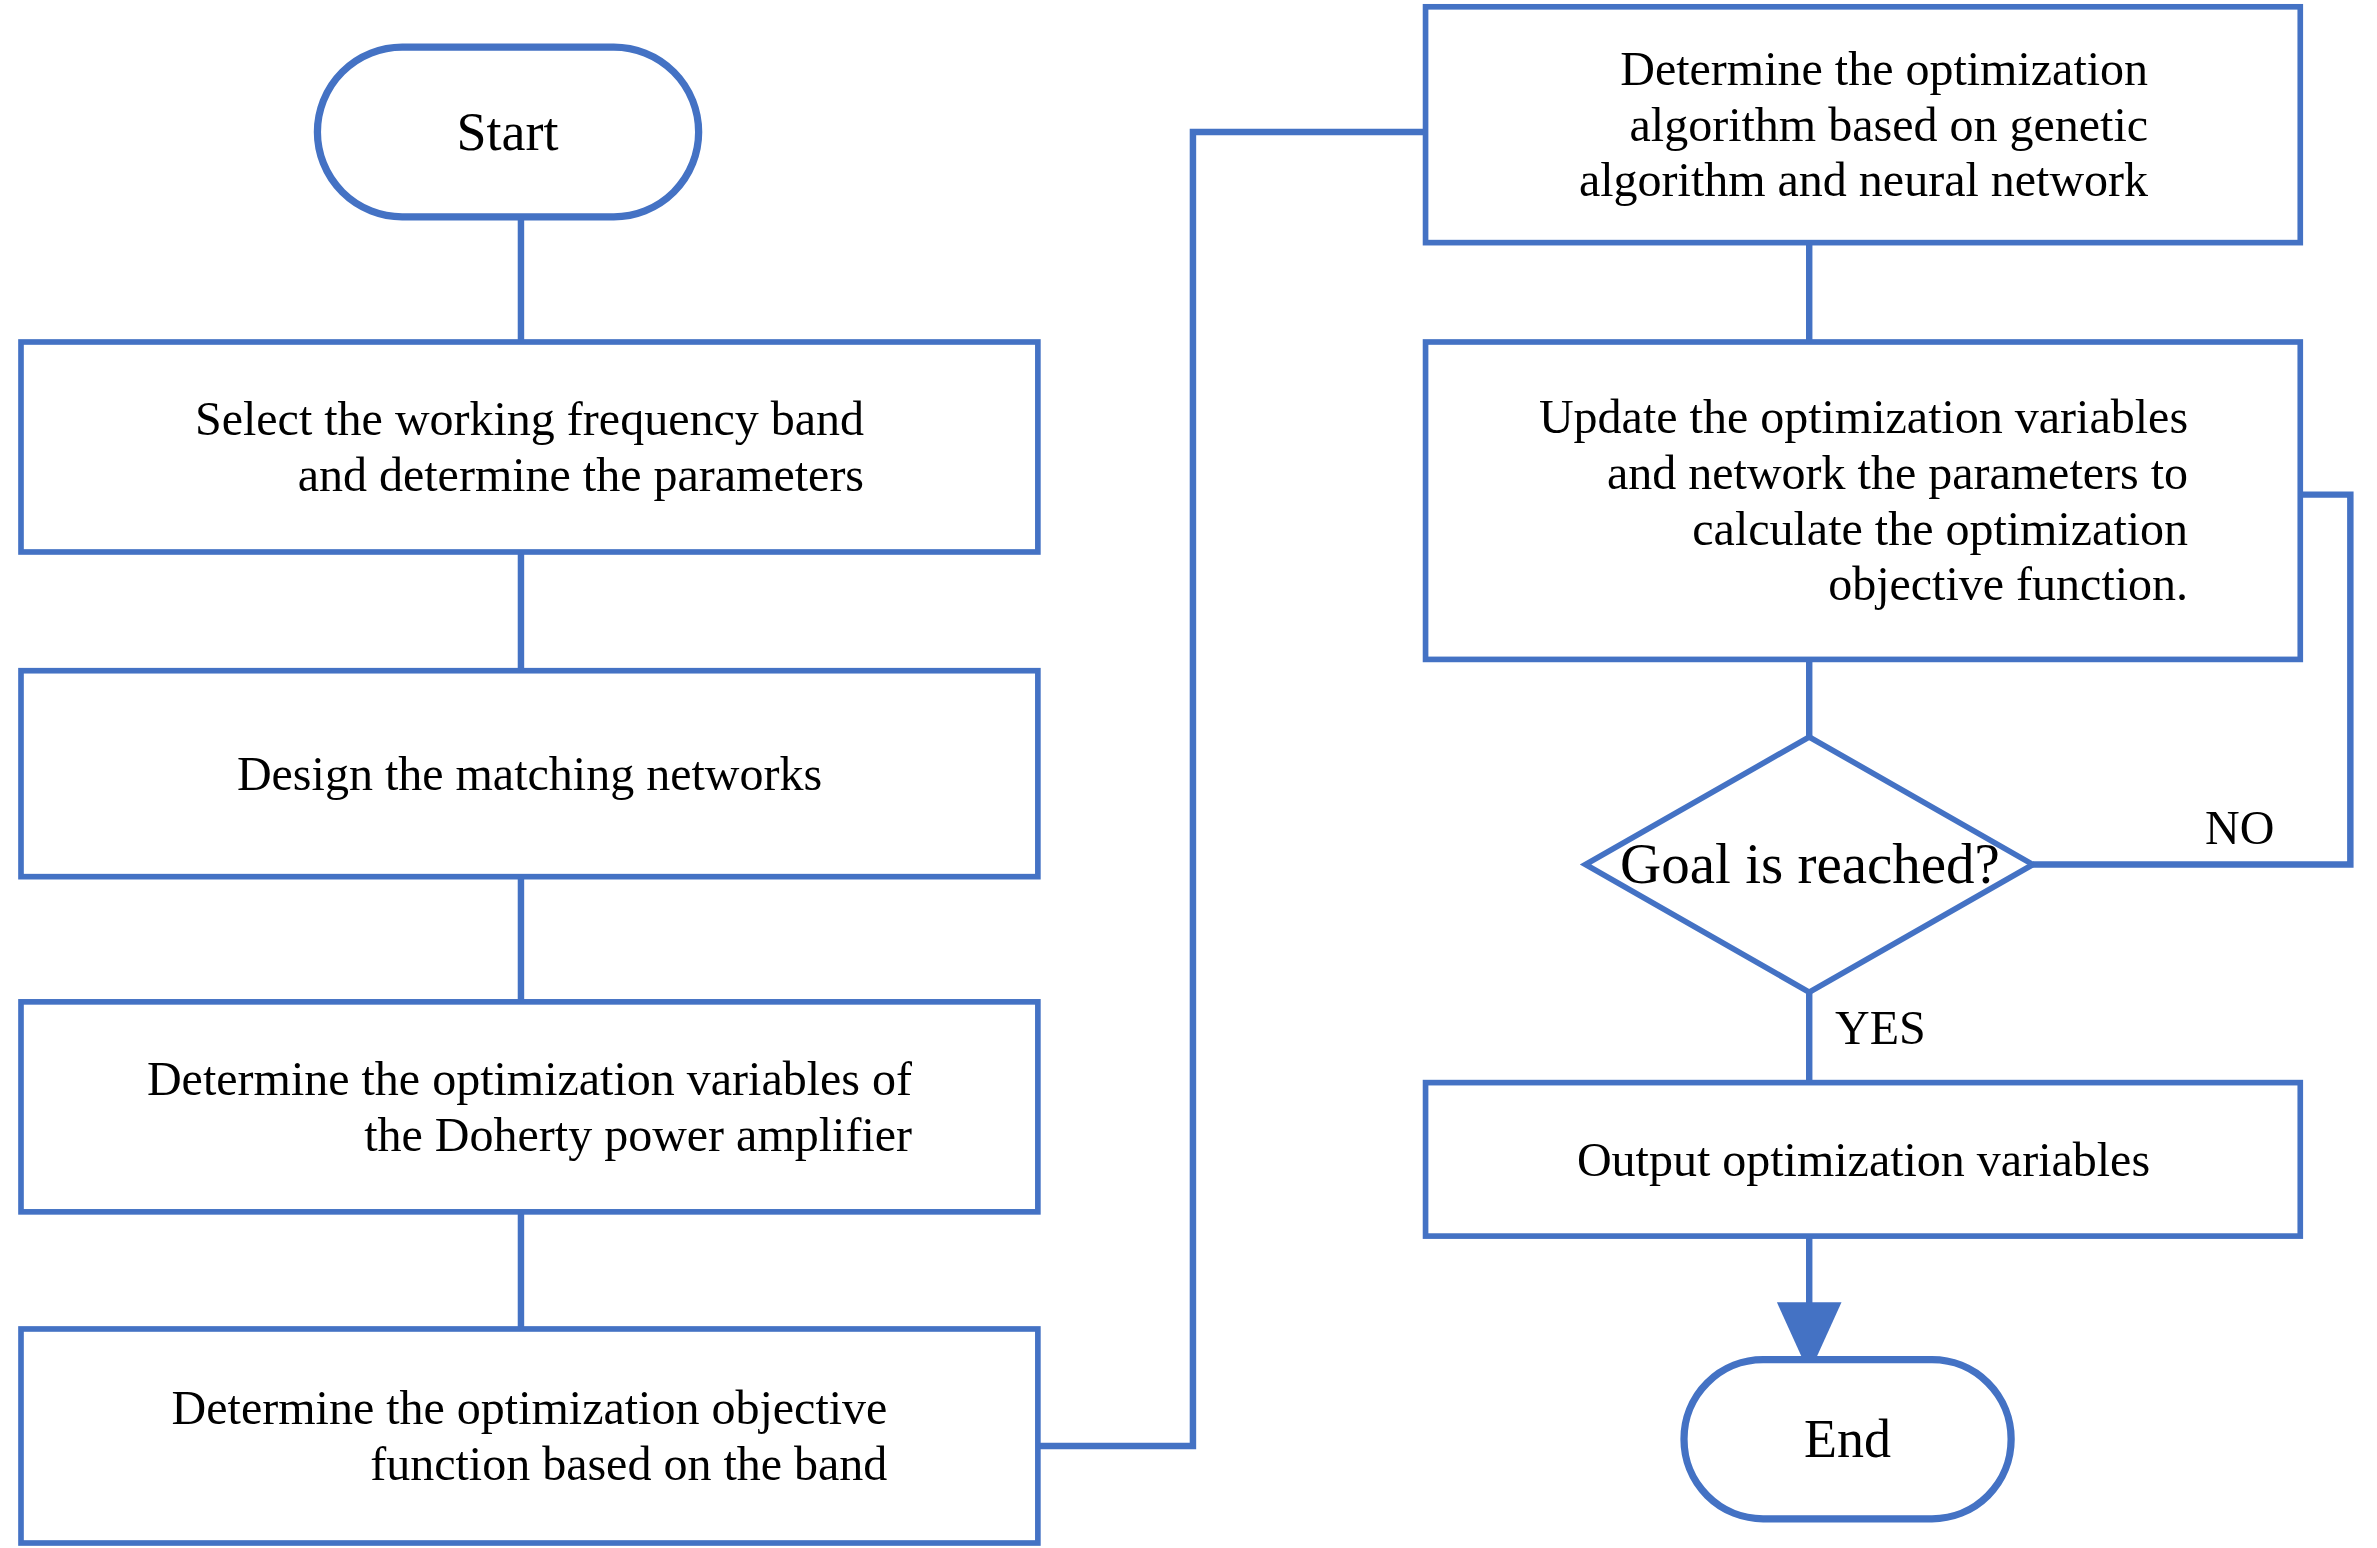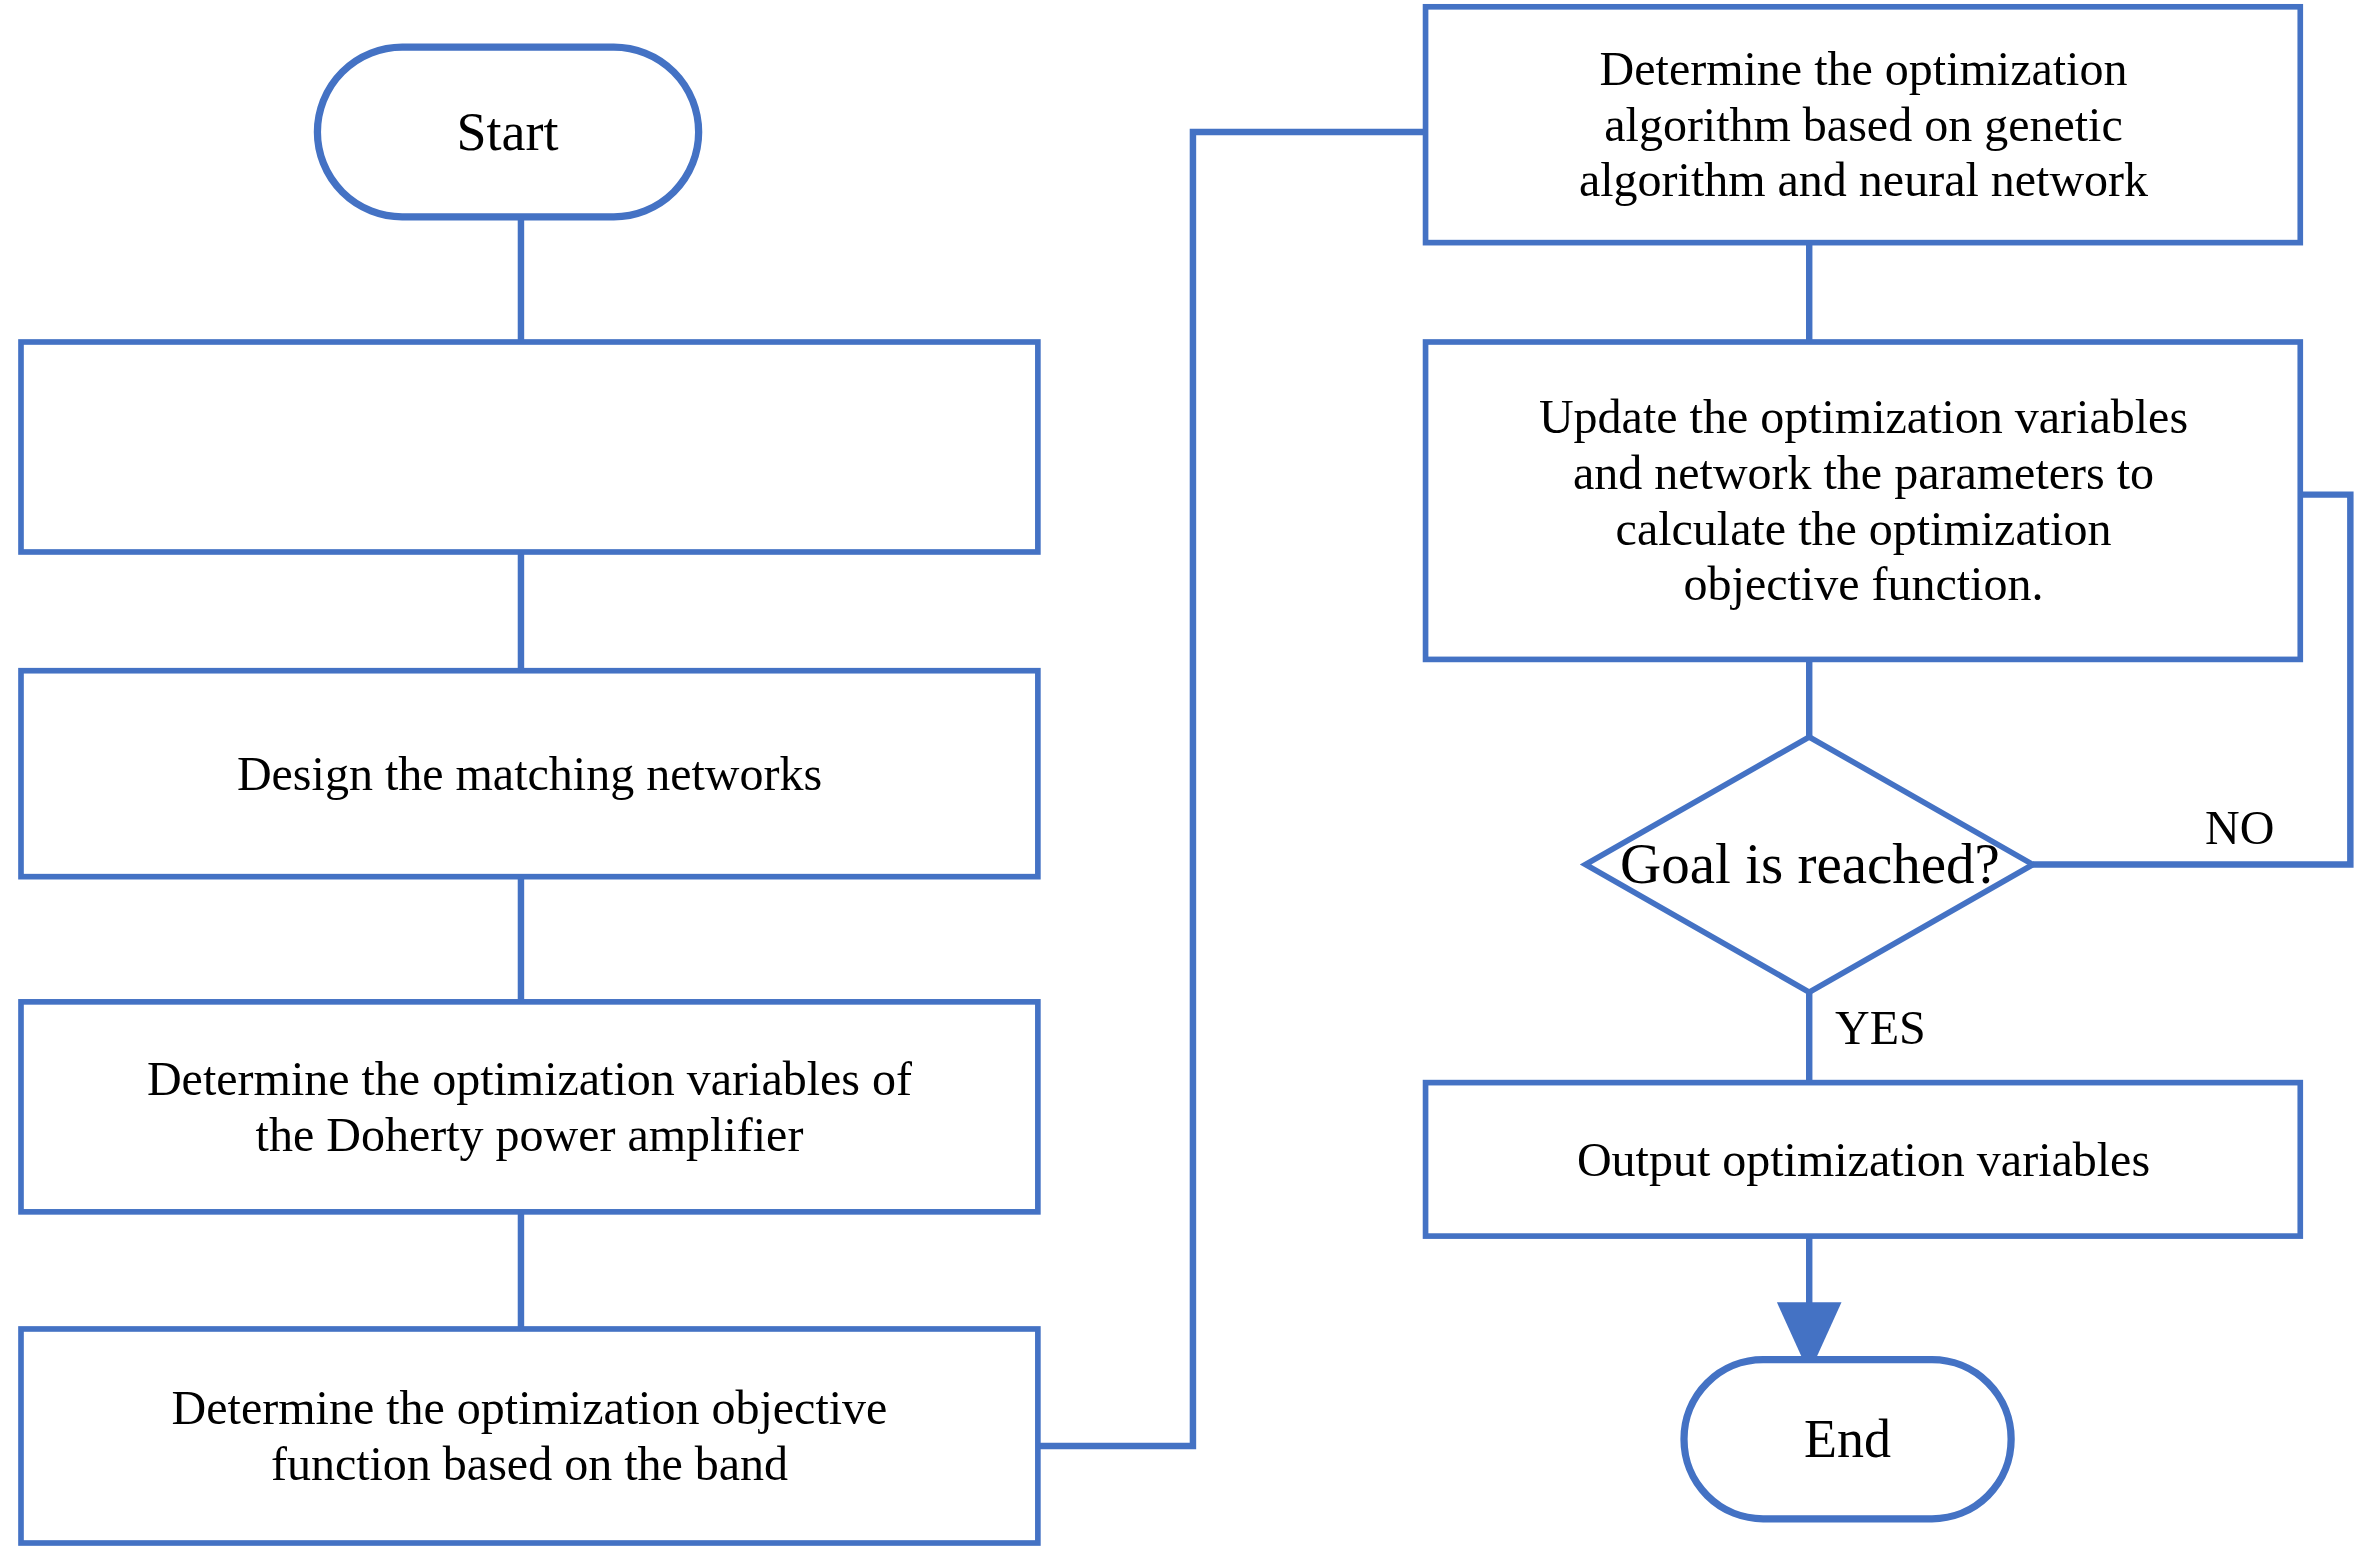--- a/index.html
+++ b/index.html
@@ -11,21 +11,21 @@
   .shape-thick{fill:#ffffff;stroke:#4472C4;stroke-width:9;}
   .conn{fill:none;stroke:#4472C4;stroke-width:8;stroke-linecap:butt;stroke-linejoin:miter;}
   .arrowhead{fill:#4472C4;stroke:none;}
   .nodetext{position:absolute;display:flex;align-items:center;justify-content:center;
             text-align:center;color:#000000;line-height:1.16;
             font-family:"Liberation Serif","DejaVu Serif",serif;
             white-space:pre-line;pointer-events:none;}
   .edgelabel{position:absolute;color:#000000;
              font-family:"Liberation Serif","DejaVu Serif",serif;}
   .t58{font-size:57px;}
-  .t60{font-size:48px;}
+  .t60{font-size:48px;text-align:right;}
   .t62{font-size:54px;}
 </style>
 </head>
 <body>
 
 <div id="stage">
 
   <svg class="flow" viewBox="0 0 2943 1917" xmlns="http://www.w3.org/2000/svg">
 
     <path class="conn" d="M 645 268 L 645 423"></path>
@@ -60,20 +60,22 @@
     <rect class="shape" x="1765" y="423" width="1083" height="393"></rect>
     <rect class="shape" x="1765" y="1340" width="1083" height="190"></rect>
 
     <polygon class="shape" points="2240,912 2517,1070 2240,1228 1963,1070"></polygon>
 
     <rect class="shape-thick" x="2085" y="1683" width="405" height="197" rx="98" ry="98"></rect>
   </svg>
 
   <div class="nodetext t62" style="left:317px;top:47px;width:381px;height:170px;">Start</div>
 
+  <div class="nodetext t60" style="left:29px;top:342px;width:1001px;height:210px;">Select the working frequency band
+and determine the parameters</div>
 
   <div class="nodetext t60" style="left:29px;top:671px;width:1001px;height:206px;">Design the matching networks</div>
 
   <div class="nodetext t60" style="left:29px;top:1002px;width:1001px;height:210px;">Determine the optimization variables of
 the Doherty power amplifier</div>
 
   <div class="nodetext t60" style="left:29px;top:1329px;width:1001px;height:214px;">Determine the optimization objective
 function based on the band</div>
 
   <div class="nodetext t60" style="left:1434px;top:6.5px;width:859px;height:236px;">Determine the optimization

